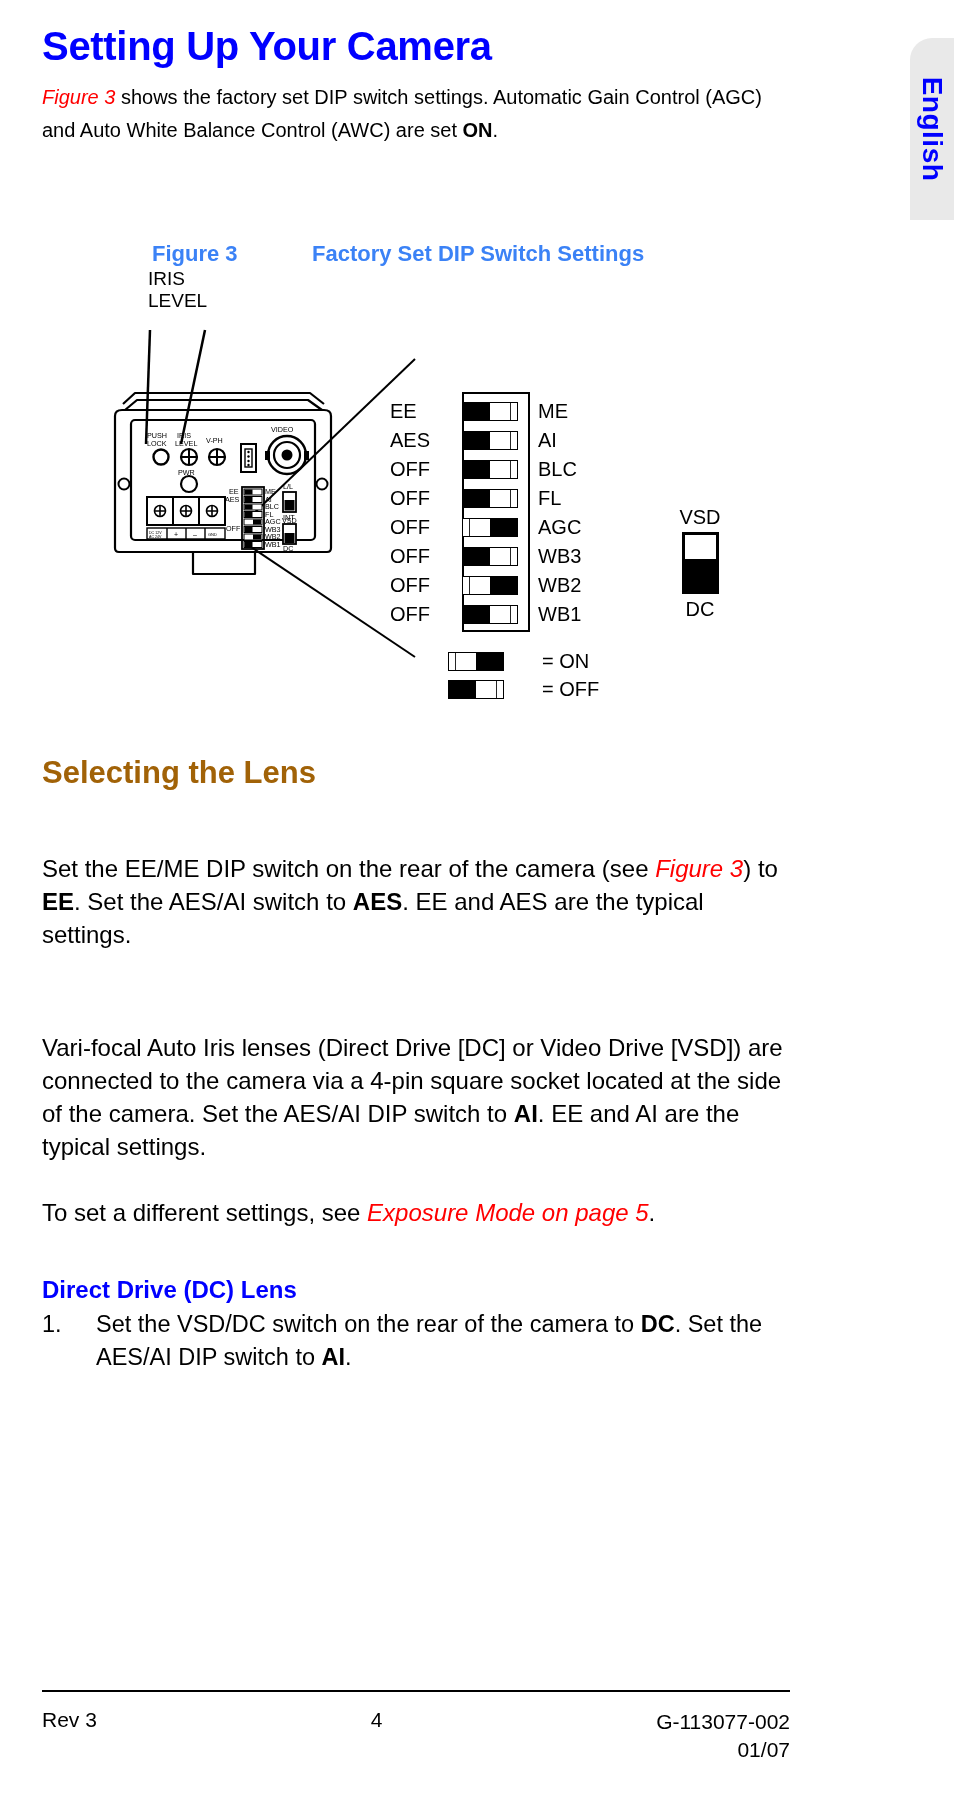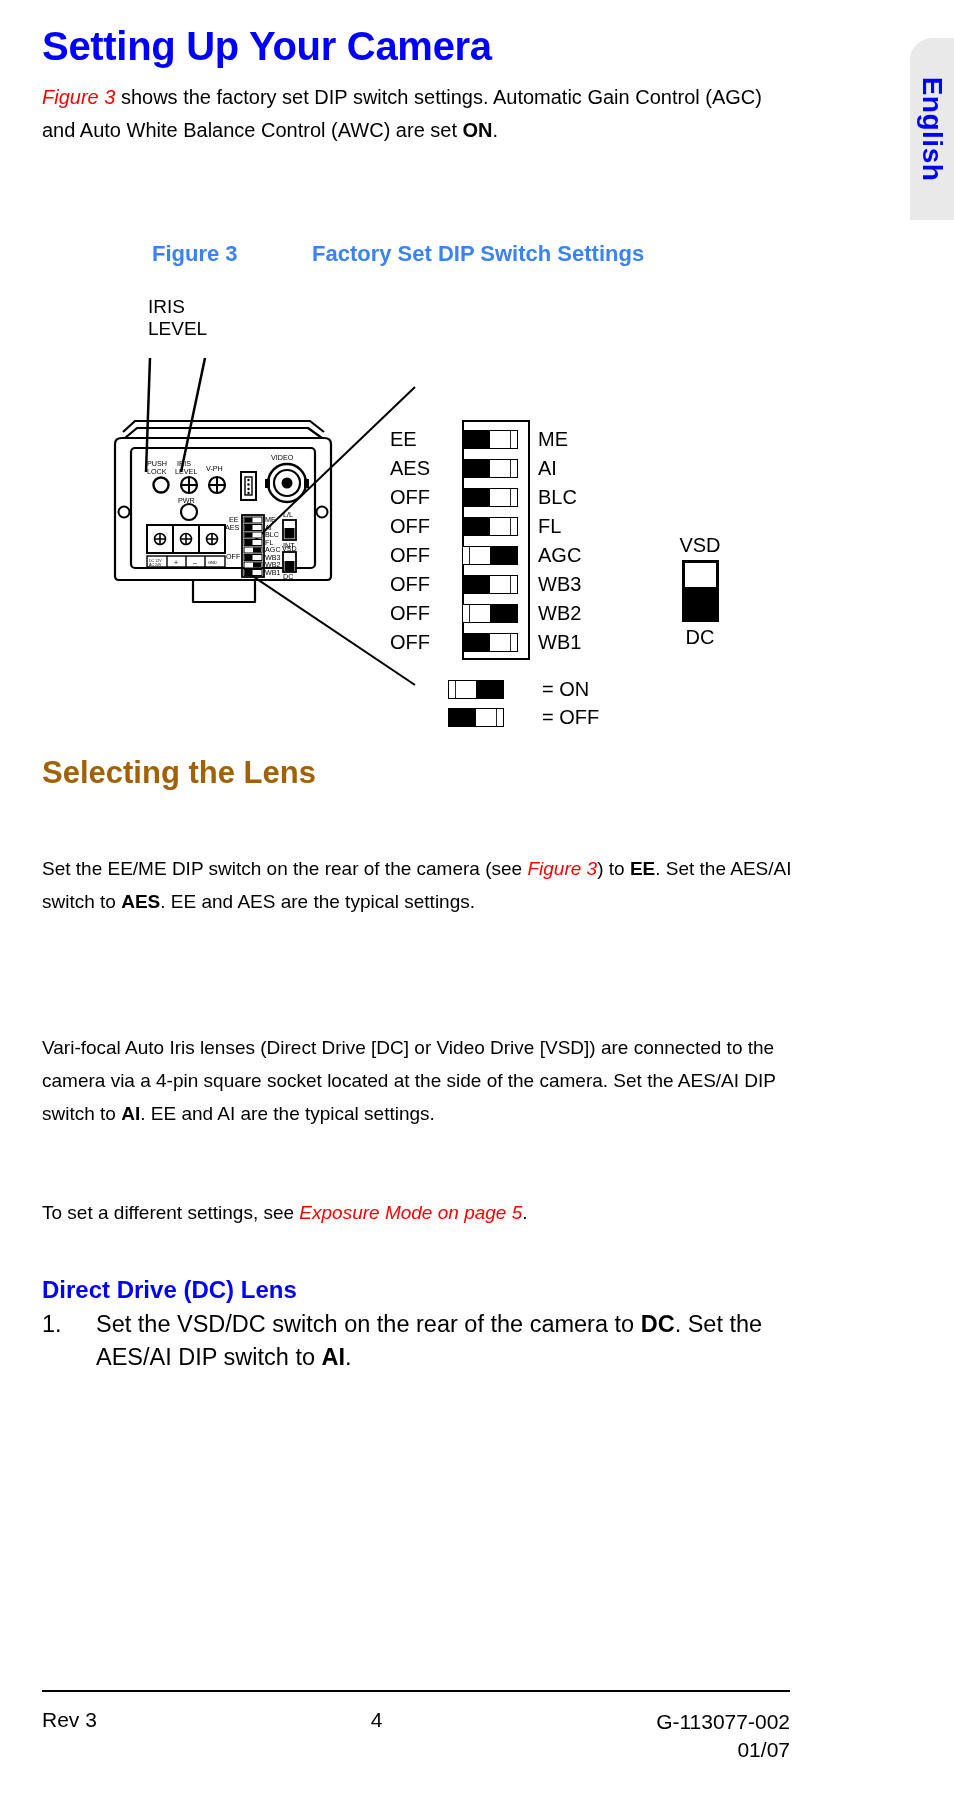--- a/index.html
+++ b/index.html
@@ -74,21 +74,21 @@
     font-size: 22px;
     white-space: nowrap;
     margin-top: 20px;
   }
   .fig-caption .fig-num { display: inline-block; width: 160px; }
 
   
   .figure {
     position: absolute;
     left: 0;
-    top: 280px;
+    top: 252px;
     width: 954px;
     height: 470px;
   }
 
   .iris-label {
     position: absolute;
     left: 148px;
     top: 16px;
     font-size: 19px;
     line-height: 22px;
@@ -216,21 +216,21 @@
     font-weight: bold;
     margin: 0;
   }
   h3.h3 {
     color: #0000ff;
     font-size: 24px;
     font-weight: bold;
     margin: 0;
   }
   p.body {
-    font-size: 19px;
+    font-size: 24px;
     line-height: 33px;
     margin: 4px 0 0 0;
   }
   .lower { position: absolute; left: 42px; top: 755px; width: 752px; }
   .sec-sel-lens { position: absolute; left: 0; top: 0; }
   .sec-manual  { position: absolute; left: 0; top: 93px; width: 752px; }
   .sec-vari    { position: absolute; left: 0; top: 272px; width: 752px; }
   .sec-exposure{ position: absolute; left: 0; top: 437px; width: 752px; }
   .sec-dc      { position: absolute; left: 0; top: 521px; width: 752px; }
 

